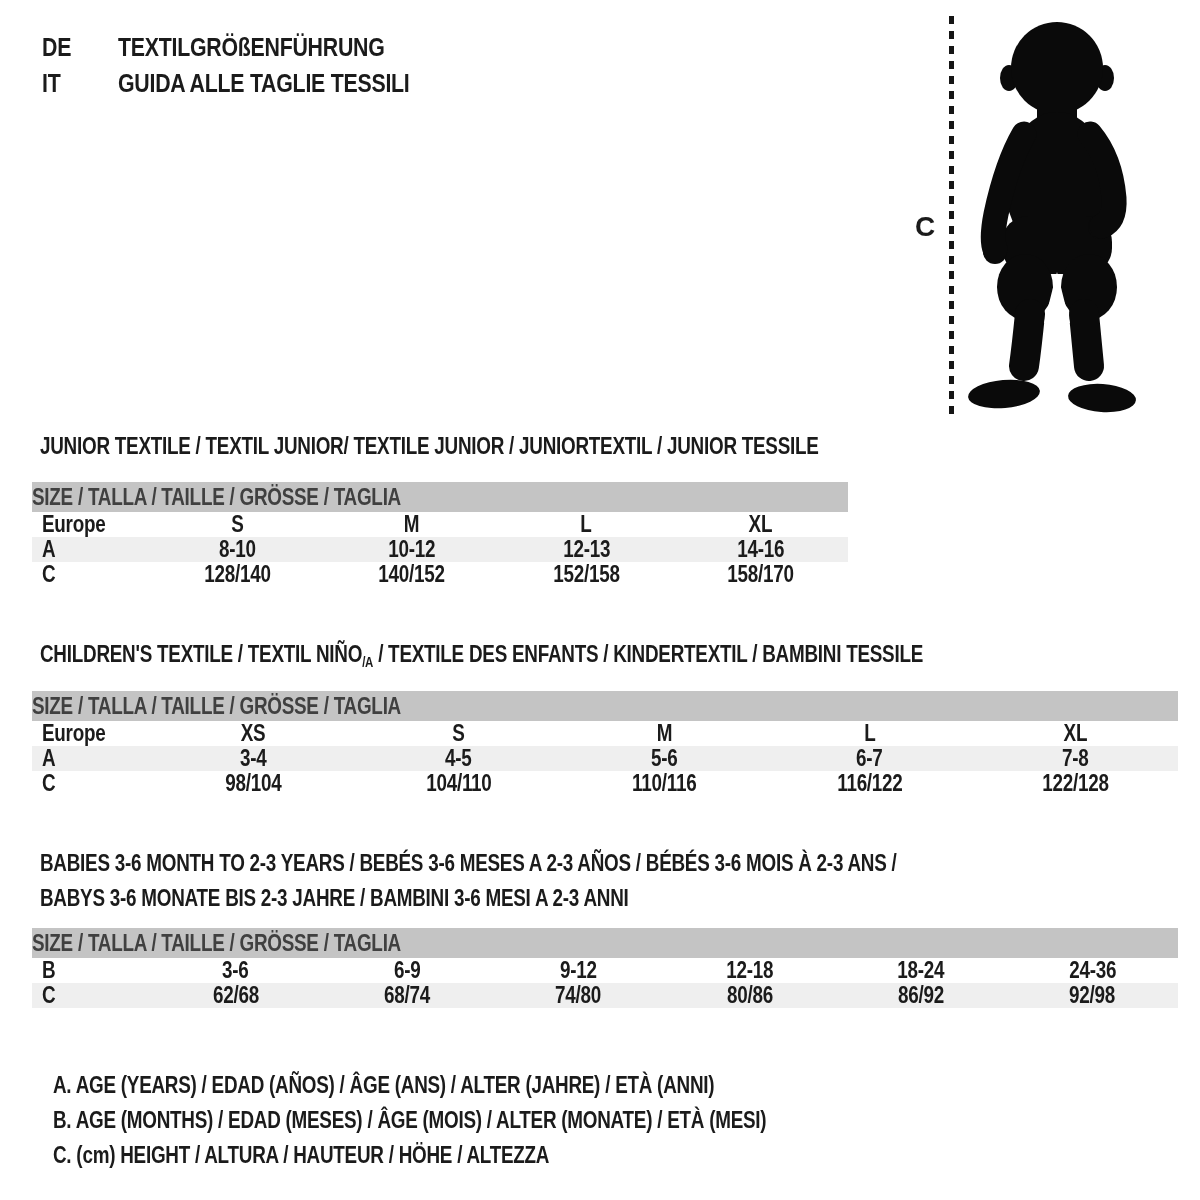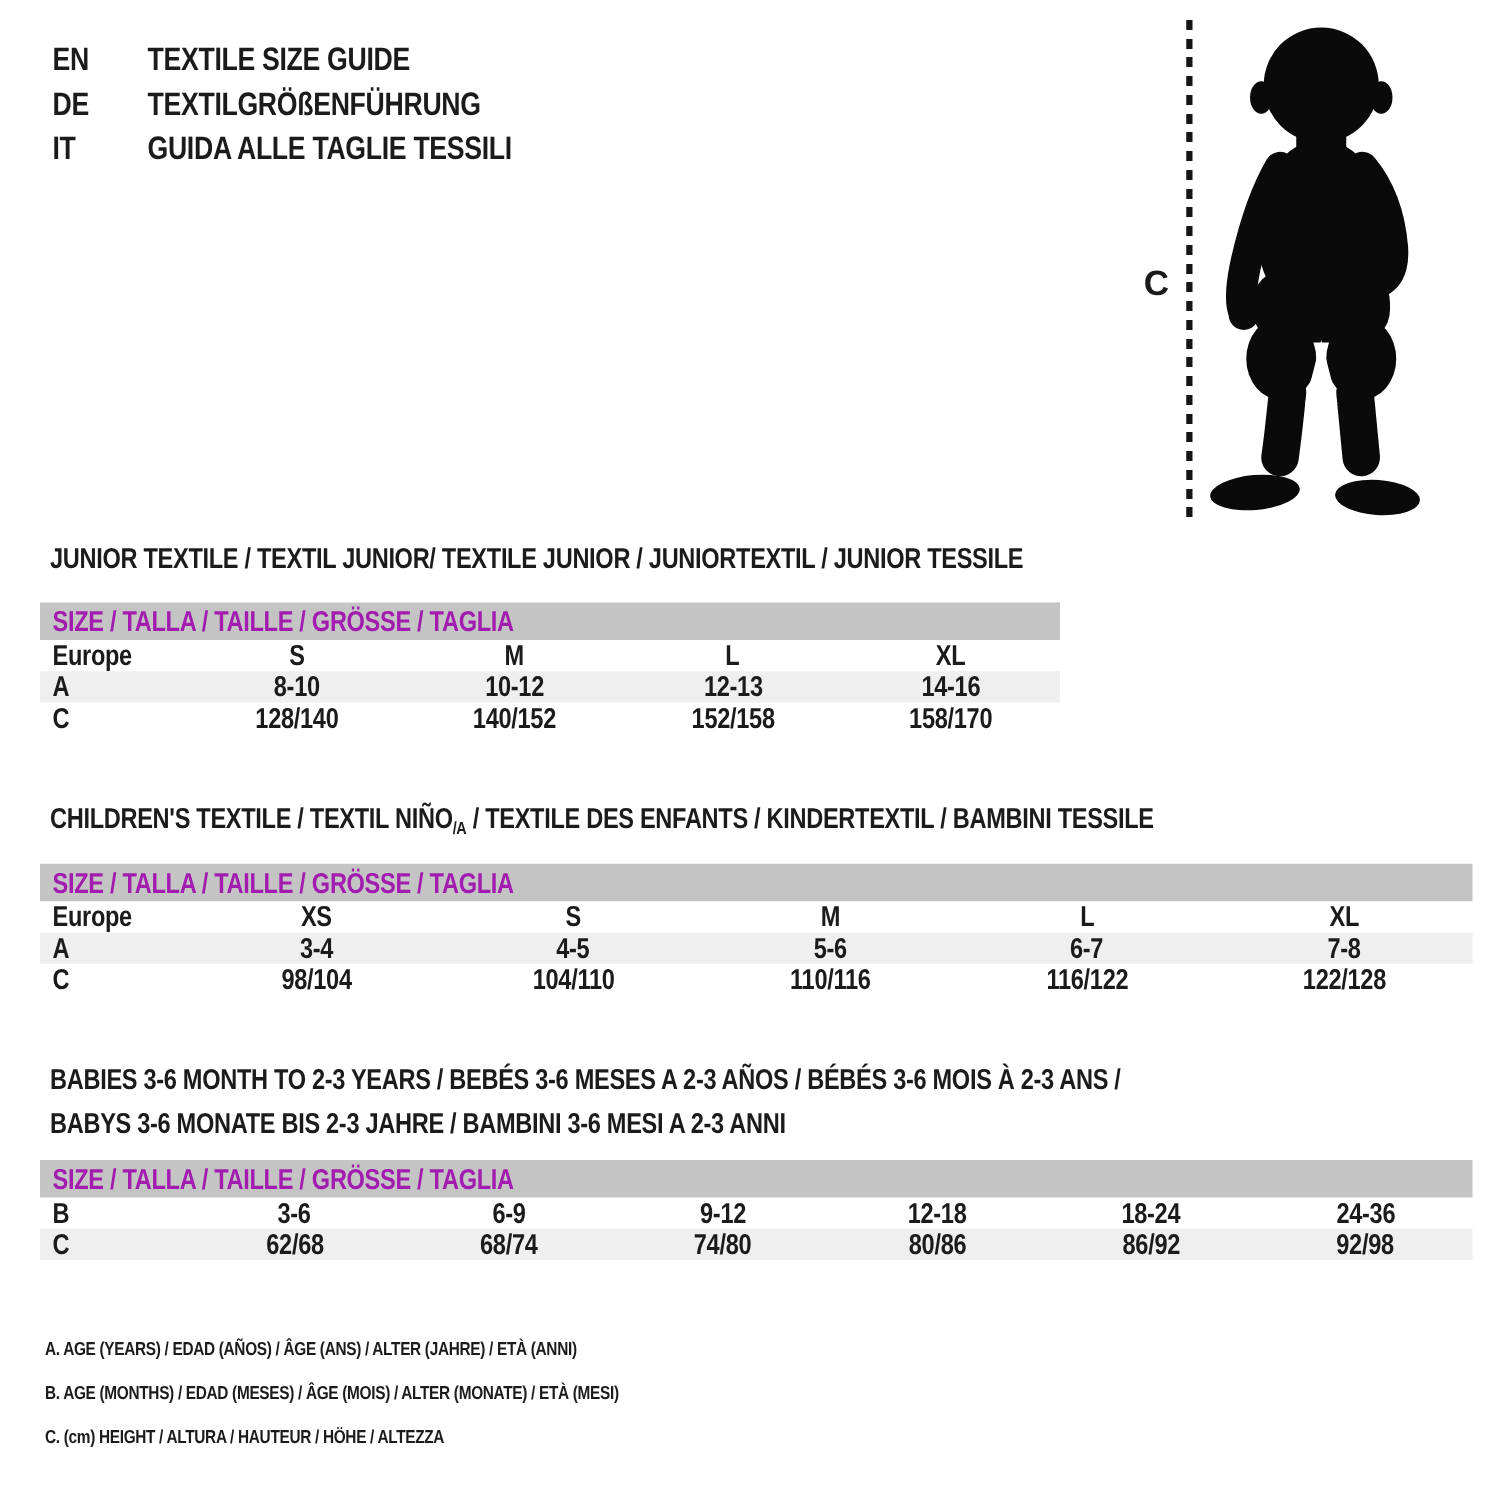--- a/index.html
+++ b/index.html
@@ -21,46 +21,42 @@
   .lang-block { left:42px; top:30px; }
   .lang-line { height:35.5px; display:flex; align-items:center; font-size:26px; }
   .lang-code { width:76px; }
 
   
   .sec-title { left:40px; font-size:23px; height:28px; display:flex; align-items:center; }
   .sub-small { font-size:14px; vertical-align:-5px; }
 
   
   .size-table { left:32px; }
-  .bar   { height:30px; background:#c4c4c4; display:flex; align-items:center; padding-left:10px; font-size:23px; color:#a21caf; }
+  .bar   { height:30px; background:#c4c4c4; display:flex; align-items:center; font-size:23px; color:#404040; }
   .trow  { height:25px; display:flex; align-items:center; font-size:23px; }
   .trow.stripe { background:#efefef; }
   .lab   { width:108px; padding-left:10px; flex:none; }
   .cell  { flex:1; text-align:center; }
 
   
-  .footnote { left:36px; font-size:15px; height:28px; display:flex; }
+  .footnote { left:53px; font-size:23px; height:28px; display:flex; align-items:center; }
 
   
   .measure-line {
     left:949px; top:16px; width:5px; height:404px;
     background:repeating-linear-gradient(to bottom, #151515 0 8px, transparent 8px 15px);
   }
   .measure-label { left:915px; top:211px; font-size:28px; }
 
   .baby-figure { left:962px; top:16px; }
 </style>
 </head>
 <body>
 
 <div class="abs lang-block">
-  <div class="lang-line">
-    <span class="lang-code"><span class="cn">EN</span></span>
-    <span class="cn">TEXTILE SIZE GUIDE</span>
-  </div>
   <div class="lang-line">
     <span class="lang-code"><span class="cn">DE</span></span>
     <span class="cn">TEXTILGRÖßENFÜHRUNG</span>
   </div>
   <div class="lang-line">
     <span class="lang-code"><span class="cn">IT</span></span>
     <span class="cn">GUIDA ALLE TAGLIE TESSILI</span>
   </div>
 </div>
 

